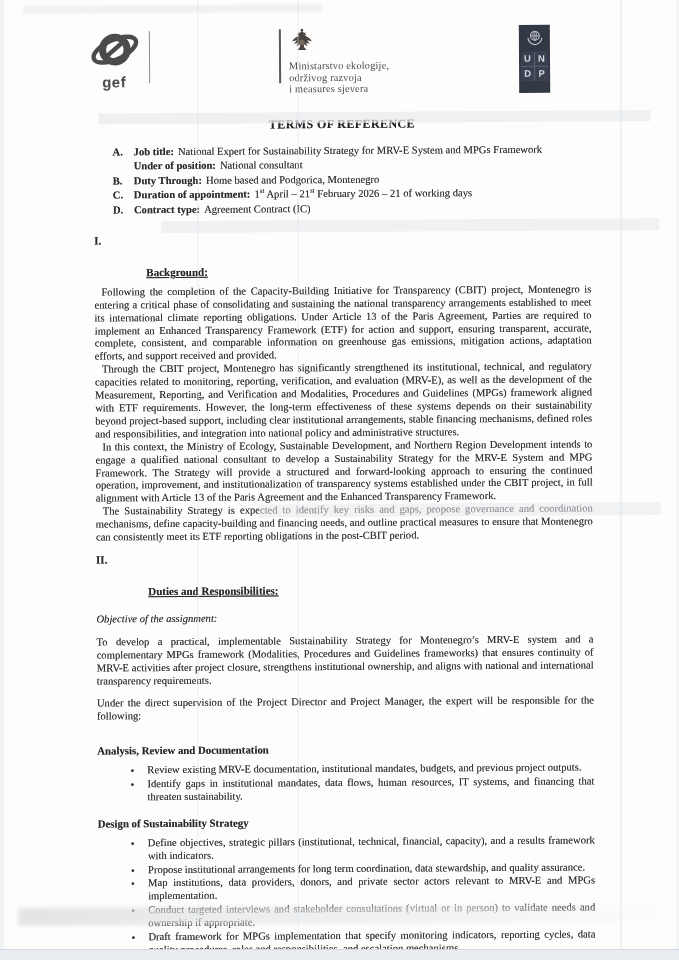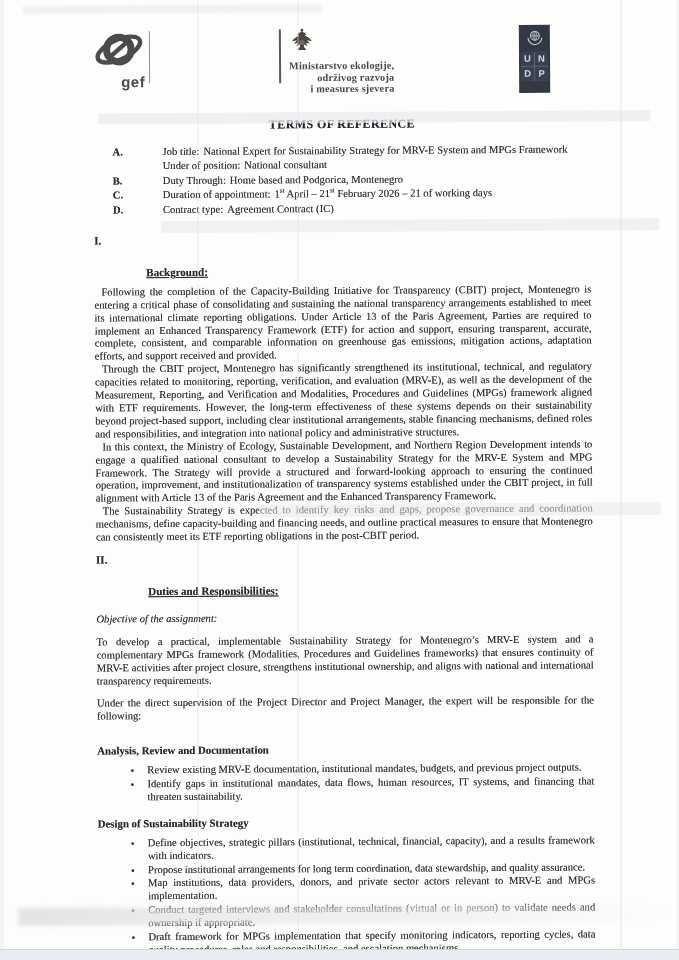--- a/index.html
+++ b/index.html
@@ -21,50 +21,50 @@
     background:linear-gradient(90deg,#d4d7da 0%,#e3e6e8 35%,#eceeef 70%,transparent 100%);}
   .strip-bottom{left:0;top:949px;width:679px;height:11px;background:#e9edf1;border-top:1px solid #d3d8dd;}
   .vline{top:0;width:2px;height:960px;background:#dde2e9;opacity:.3;}
   .vline.v1{left:197px;} .vline.v2{left:297px;} .vline.v3{left:620px;opacity:.45;}
   .edge-left{left:0;top:0;width:4px;height:960px;background:#eef0f2;opacity:.8;}
   .edge-right{right:0;top:0;width:3px;height:960px;background:#f1f3f4;opacity:.8;}
 
   
   .header{position:absolute;left:0;top:0;width:679px;height:104px;}
   .gef{position:absolute;left:85px;top:28px;display:flex;align-items:flex-start;color:#4b4b4d;}
-  .gef-mark{width:62px;text-align:right;}
+  .gef-mark{width:62px;text-align:center;}
   .gef-acronym{font-family:"Liberation Sans",sans-serif;font-weight:bold;font-size:15px;letter-spacing:.5px;margin-top:-4px;color:#4b4b4d;}
   .gef-divider{width:1px;height:52px;background:#8e8e90;margin:2px 7px 0 4px;}
   .gef-text{font-family:"Liberation Sans",sans-serif;font-weight:bold;color:#545456;font-size:12px;line-height:12.5px;padding-top:9px;}
   .gef-tagline{font-size:5.4px;letter-spacing:.4px;margin-top:2px;color:#6b6b6d;}
 
   .ministry{position:absolute;left:281px;top:27px;display:flex;}
   .ministry-bar{width:2px;height:54px;background:#5a5a5c;margin-right:8px;margin-top:2px;}
   .ministry-body{}
   .ministry-eagle{width:22px;height:26px;margin-left:2px;}
-  .ministry-text{font-size:10.3px;font-weight:bold;color:#474745;line-height:11.6px;margin-top:3px;letter-spacing:.2px;text-align:right;}
+  .ministry-text{font-size:10.3px;font-weight:normal;color:#474745;line-height:11.6px;margin-top:3px;letter-spacing:.2px;}
 
   .undp{position:absolute;left:521px;top:26px;width:31px;height:68px;background:#333845;
     display:flex;flex-direction:column;align-items:center;}
   .undp-emblem{margin-top:3px;width:20px;height:22px;}
   .undp-grid{margin-top:2px;width:27px;display:grid;grid-template-columns:1fr 1fr;gap:1px;background:#5a6070;}
   .undp-cell{background:#3a4050;color:#d7dade;font-family:"Liberation Sans",sans-serif;
     font-size:9.5px;font-weight:bold;text-align:center;line-height:14px;height:14px;}
 
   
   .doc{position:absolute;left:0;top:104px;width:679px;padding:0 87px 0 95px;box-sizing:border-box;
     color:#2b2b2f;font-size:10.6px;line-height:12.9px;
     text-shadow:0 0 .45px rgba(43,43,50,.55);}
   .doc-title{margin-top:14px;text-align:center;font-weight:bold;font-size:12px;letter-spacing:.4px;color:#232327;}
 
   .details{margin-top:13px;}
   .detail-row{display:flex;line-height:14.4px;}
   .detail-letter{width:21px;font-weight:bold;flex:none;margin-left:19px;}
   .detail-body{flex:1;}
-  .detail-label{font-weight:normal;margin-right:4px;margin-left:29px;}
+  .detail-label{font-weight:bold;margin-right:4px;}
   sup{font-size:7px;line-height:0;}
 
   .section-head{display:flex;font-weight:bold;font-size:11px;color:#26262a;}
   .section-num{width:52px;flex:none;}
   .section-title{text-decoration:underline;margin-top:32px;}
   .head-bg{margin-top:17px;}
   .head-duties{margin-top:9px;}
 
   .paras{margin-top:7px;text-align:justify;}
   .paras p{margin:0;text-indent:7px;}

